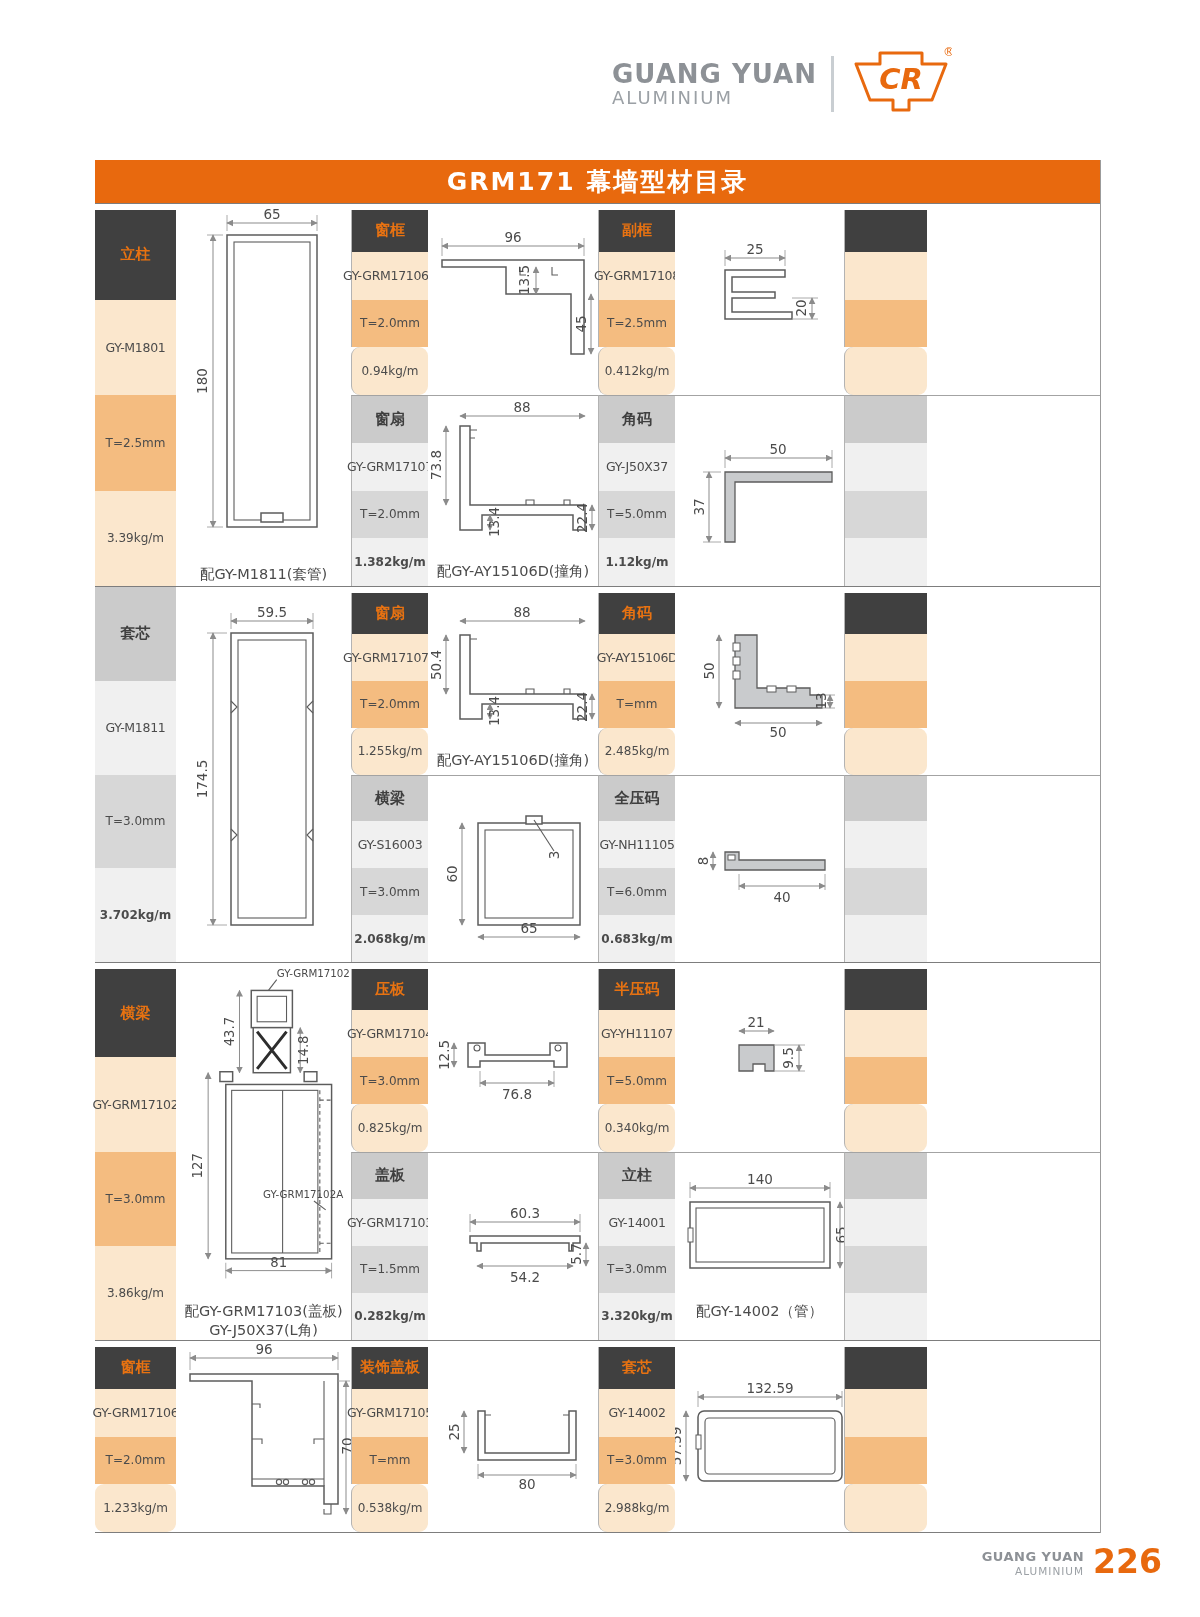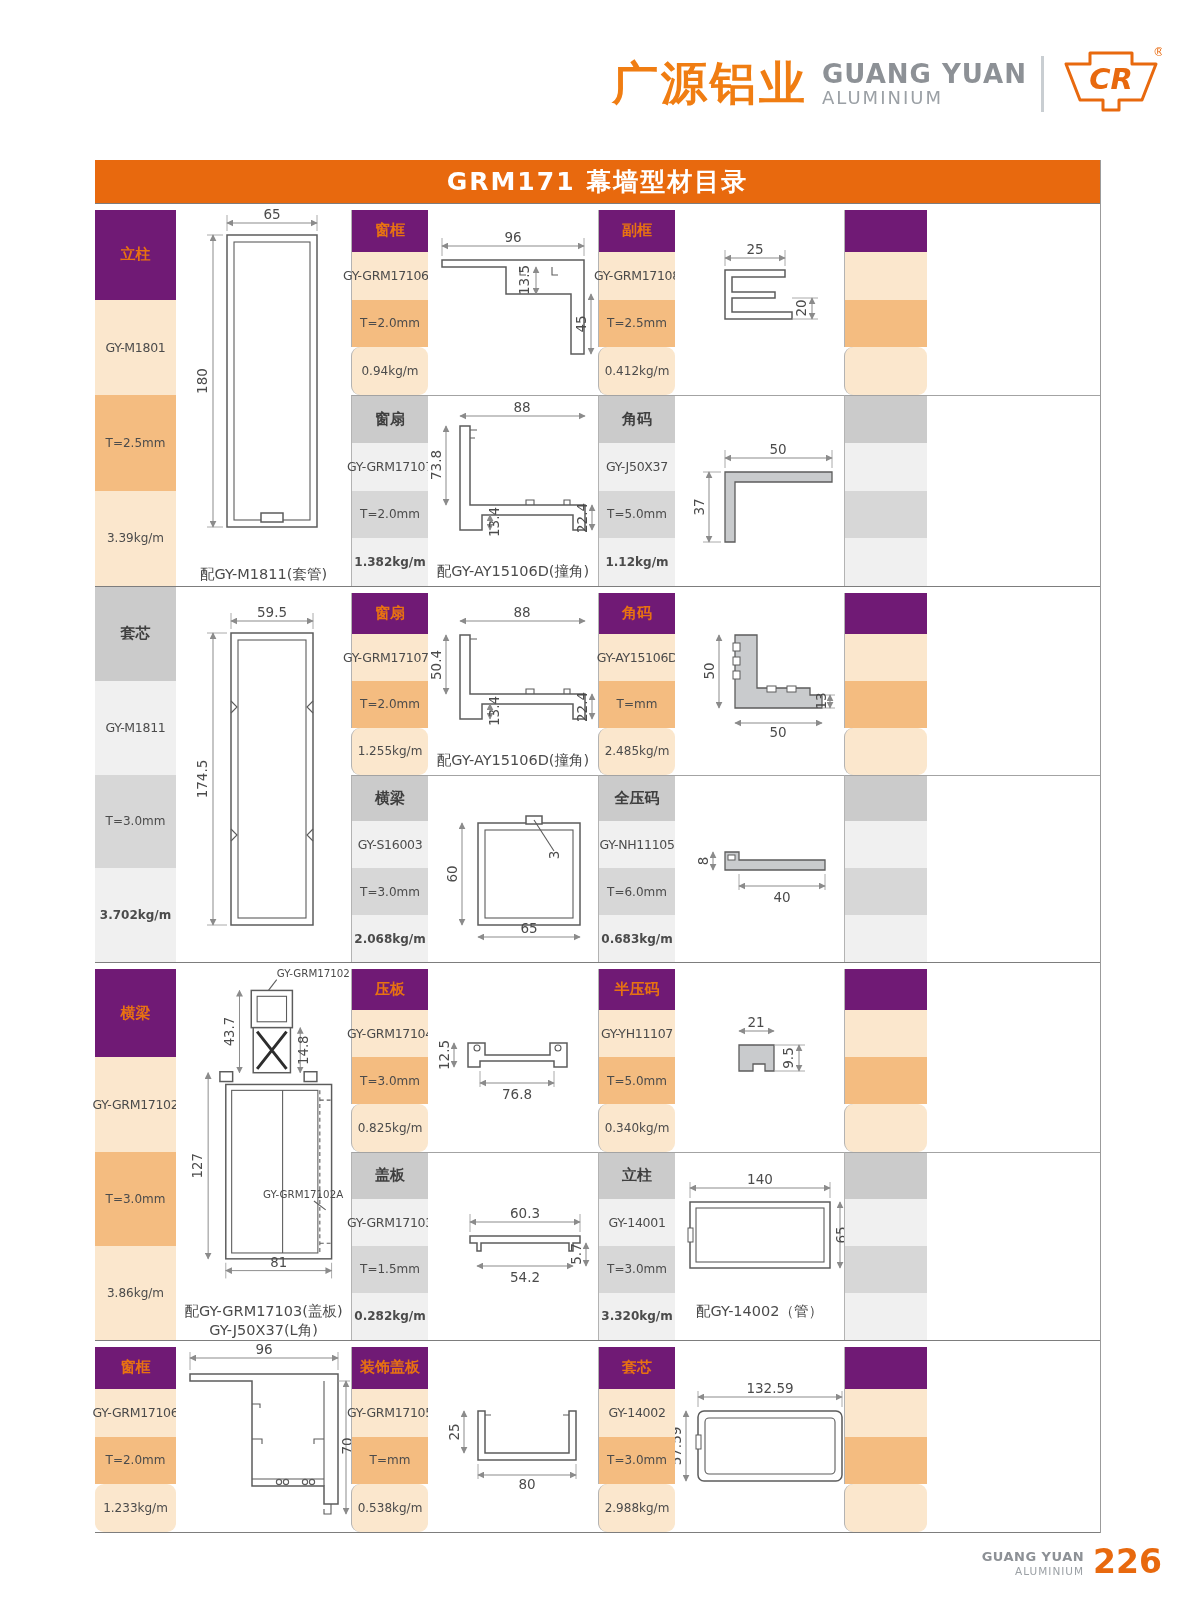--- a/index.html
+++ b/index.html
@@ -21,21 +21,21 @@
   .group{display:grid;grid-template-columns:81px 175px 77px 170px 77px 169px 83px 1fr;
          border-top:1.5px solid #7d7d7d;}
   .g8{grid-template-rows:repeat(8,1fr);}
   .g4r{grid-template-rows:repeat(4,1fr);}
   .gh1{height:382px;} .gh2{height:375px;} .gh3{height:377px;} .gh4{height:191px;border-bottom:1.5px solid #7d7d7d;}
 
   .cell{display:flex;align-items:center;justify-content:center;text-align:center;}
   .h{font-weight:bold;font-size:15px;}
   .model{font-size:12.5px;letter-spacing:-0.3px;white-space:nowrap;}
   .tw{font-size:12px;}
-  .oh{background:#701a75;color:#E87211;margin-top:6px;}
+  .oh{background:#404040;color:#E87211;margin-top:6px;}
   .om{background:#FBE7CD;}
   .ot{background:#F4BC80;}
   .ow{background:#FBE7CD;}
   .gh{background:#CBCBCB;color:#3f3f3f;}
   .gm{background:#F0F0F0;}
   .gt{background:#D7D7D7;}
   .gw{background:#F0F0F0;font-weight:bold;}
 
   .c1{grid-column:1;} .c2{grid-column:2;} .c3{grid-column:3;} .c4{grid-column:4;}
   .c5{grid-column:5;} .c6{grid-column:6;} .c7{grid-column:7;} .c8{grid-column:8;}
@@ -79,21 +79,20 @@
 
   <svg width="0" height="0" style="position:absolute">
     <defs>
       <marker id="arw" viewBox="0 0 10 10" refX="9" refY="5" markerWidth="7" markerHeight="7" orient="auto-start-reverse">
         <path d="M0,0 L10,5 L0,10 z" fill="#8b8b8b"></path>
       </marker>
     </defs>
   </svg>
 
   <div class="brand">
-    <span class="brand-cn">广源铝业</span>
     <span class="brand-en">
       <span class="l1">GUANG YUAN</span>
       <span class="l2">ALUMINIUM</span>
     </span>
     <span class="brand-divider"></span>
     <svg width="104" height="80" viewBox="0 0 104 80">
       <path d="M8,20 H32 V9 H74 V20 H98 L84,56 H61 V66 H45 V56 H22 Z" fill="none" stroke="#E8690E" stroke-width="3" stroke-linejoin="round"></path>
       <text x="53" y="45" text-anchor="middle" font-size="29" font-weight="bold" font-style="italic" fill="#E8690E">CR</text>
       <text x="95" y="12" font-size="12" fill="#E8690E">®</text>
     </svg>

